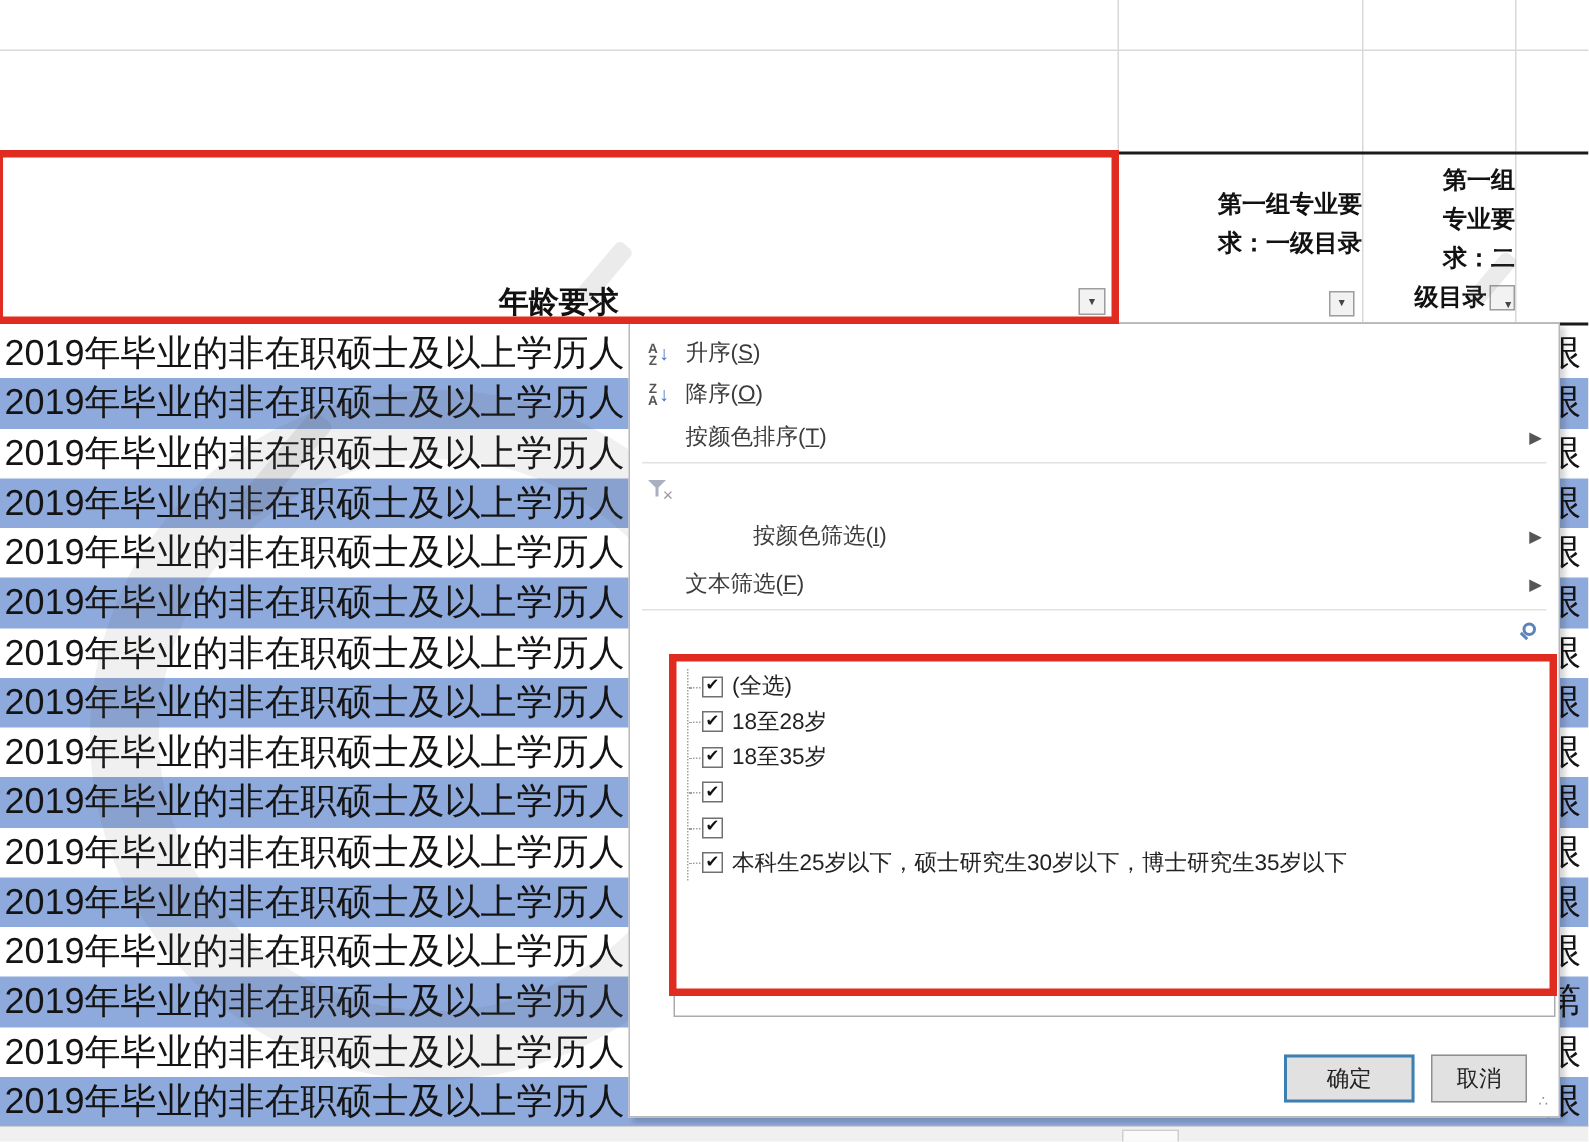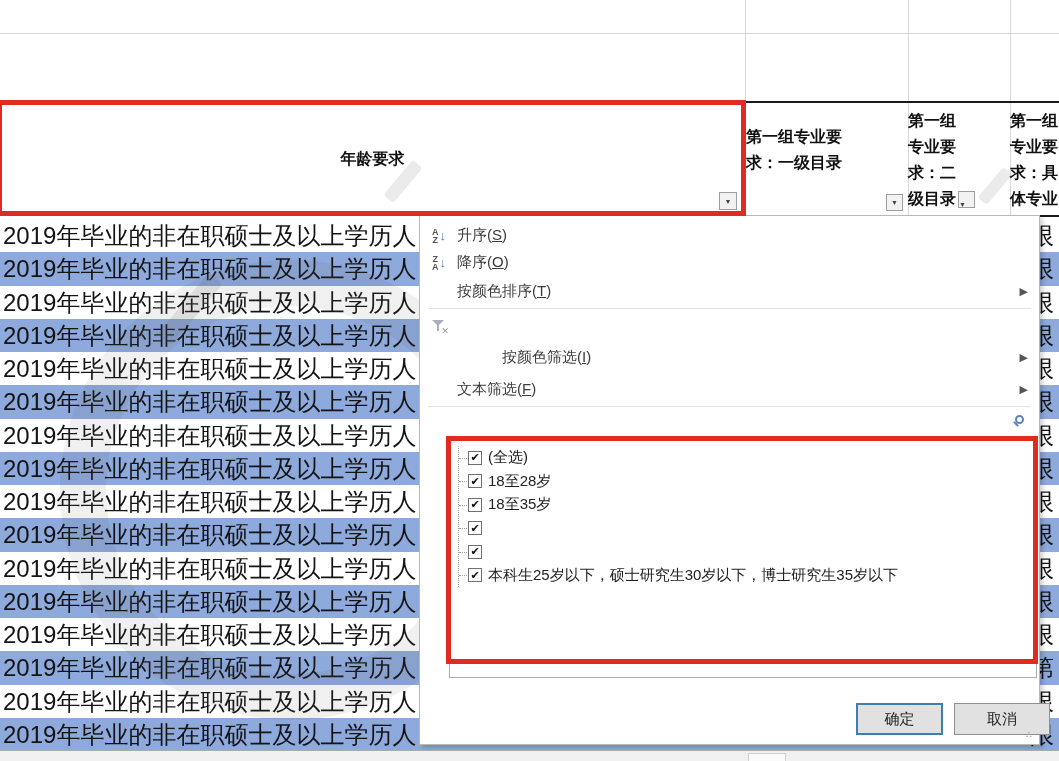--- a/index.html
+++ b/index.html
@@ -7,24 +7,24 @@
        font-family:"Liberation Sans","DejaVu Sans",sans-serif;}
   #screen{position:relative;width:1059px;height:761px;overflow:hidden;background:#fff;}
 
   
   .gl-h{position:absolute;height:1px;background:#d9d9d9;}
   .gl-v{position:absolute;width:1px;background:#d9d9d9;}
   .blk-h{position:absolute;height:2px;background:#1a1a1a;}
 
   
   .hdr1{position:absolute;left:0;top:104px;width:745px;height:111px;
-        display:flex;align-items:center;justify-content:center;
-        font-size:16px;font-weight:700;color:#111;z-index:2;}
+        display:flex;align-items:flex-end;justify-content:center;
+        font-size:20px;font-weight:700;color:#111;z-index:2;}
   .hdr{position:absolute;top:104px;height:92px;z-index:2;color:#111;
-       font-weight:700;font-size:16px;line-height:26px;text-align:left;}
+       font-weight:700;font-size:16px;line-height:26px;text-align:right;}
   .hdr2{left:746px;width:162px;display:flex;flex-direction:column;justify-content:center;font-family:Liberation Serif, serif;}
   .hdr3{left:908px;width:102px;padding-top:4px;box-sizing:border-box;}
   .hdr4{left:1010px;width:100px;padding-top:4px;box-sizing:border-box;}
   .hdr3 .inline-dd{display:inline-block;vertical-align:middle;margin-left:2px;}
 
   .dd-btn{position:absolute;width:18px;height:18px;background:#f2f2f2;
           border:1px solid #9d9d9d;box-sizing:border-box;z-index:3;
           display:flex;align-items:center;justify-content:center;
           font-size:7px;color:#444;}
   .dd-btn-inline{position:relative;width:17px;height:17px;background:#f2f2f2;
@@ -92,21 +92,21 @@
   .chk-item::before{content:"";position:absolute;left:0;top:50%;width:8px;height:1px;
             border-top:1px dotted #a0a0a0;}
   .box{flex:0 0 14px;width:14px;height:14px;border:1px solid #707070;background:#fff;
        box-sizing:border-box;display:flex;align-items:center;justify-content:center;
        font-size:11px;line-height:11px;color:#111;margin-right:6px;}
 
   .btn{position:absolute;width:87px;height:32px;background:#e1e1e1;
        display:flex;align-items:center;justify-content:center;
        font-size:15px;color:#222;box-sizing:border-box;}
   #btn-ok{left:436px;top:487px;border:2px solid #3c7fb1;align-items:center;}
-  #btn-cancel{left:534px;top:487px;width:96px;border:1px solid #8f8f8f;}
+  #btn-cancel{left:534px;top:487px;width:64px;border:1px solid #8f8f8f;}
   .grip{position:absolute;right:6px;bottom:4px;font-size:10px;color:#909090;
         letter-spacing:1px;}
 
   
   #bottom-strip{position:absolute;left:0;top:750px;width:1059px;height:11px;
        background:#f0f0f0;border-top:1px solid #ababab;z-index:15;}
   #bottom-knob{position:absolute;left:748px;top:753px;width:36px;height:8px;
        background:#fafafa;border:1px solid #cfcfcf;z-index:16;}
 </style>
 </head>

